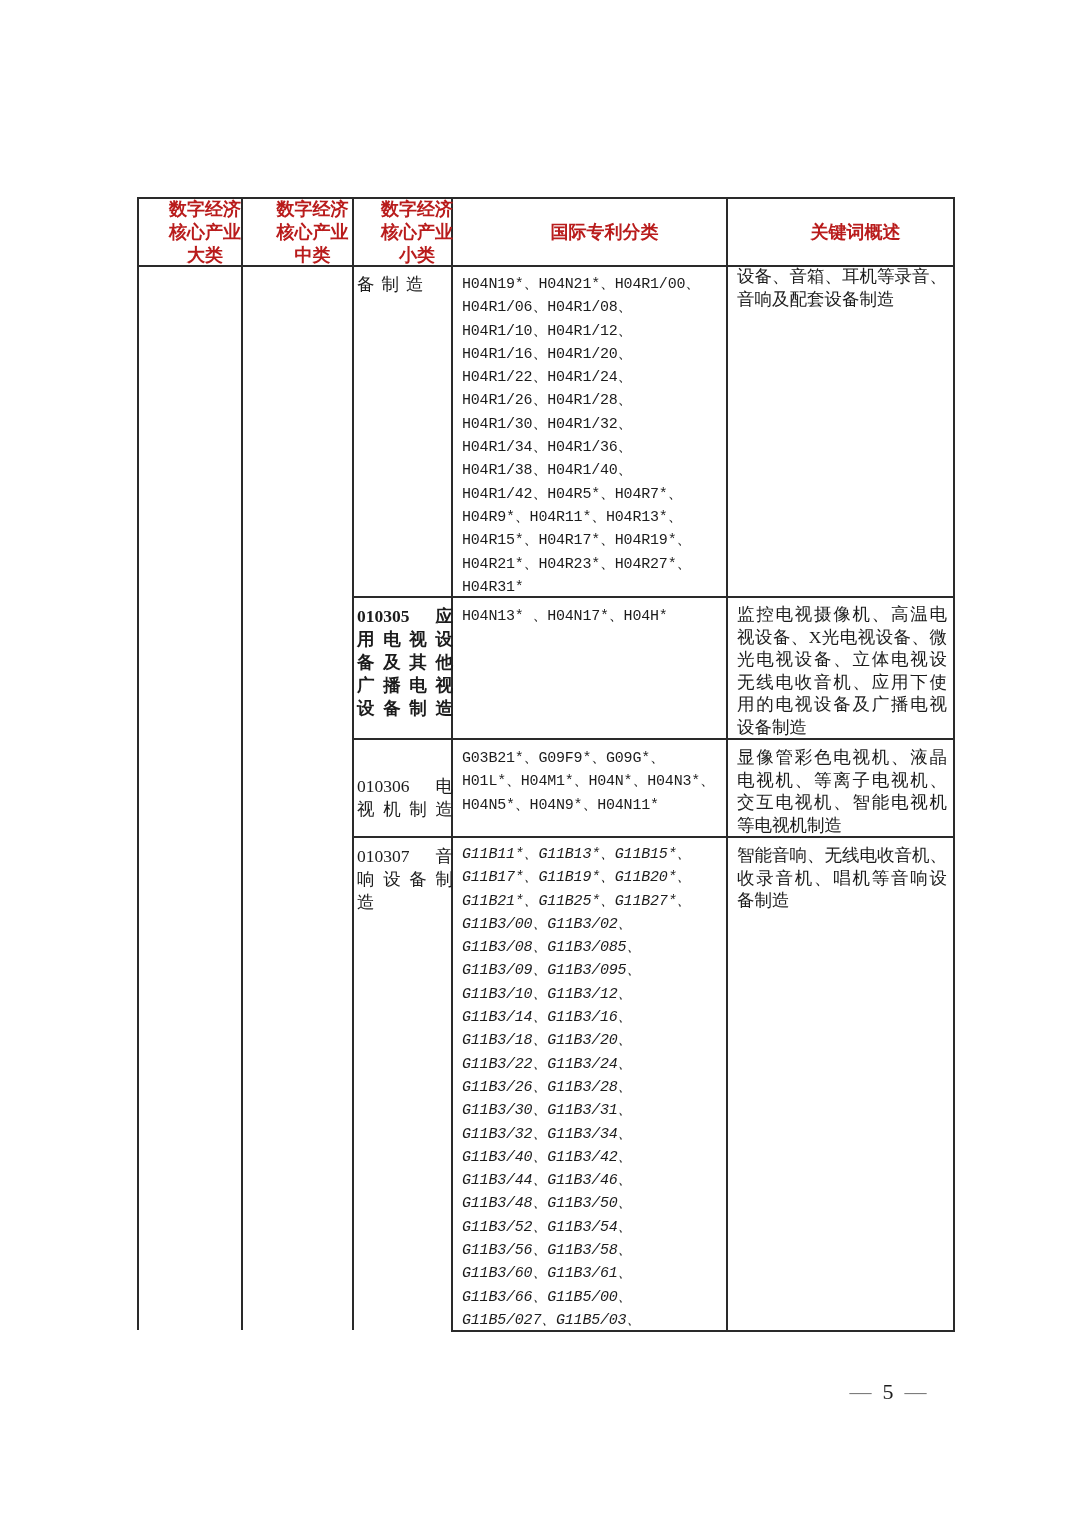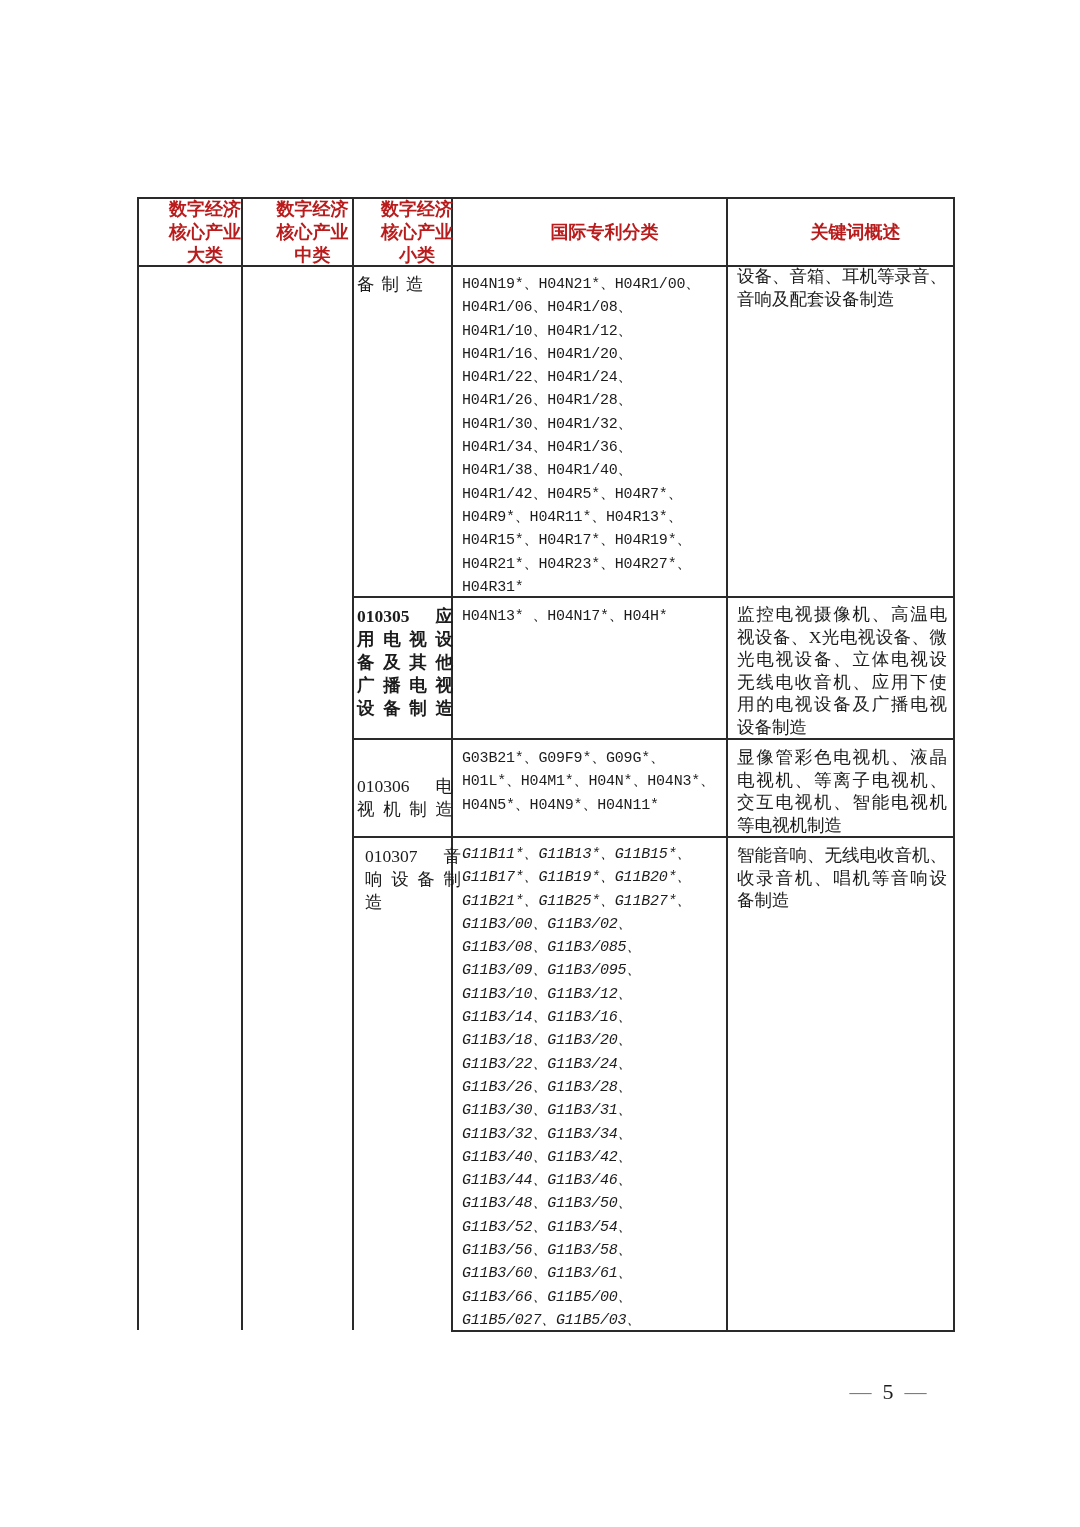--- a/index.html
+++ b/index.html
@@ -137,21 +137,21 @@
         </div>
       <div class="cell kw-cell" style="left:600px;top:549px;width:210px;height:90px;">
           <div class="line">显像管彩色电视机、液晶</div>
           <div class="line">电视机、等离子电视机、</div>
           <div class="line">交互电视机、智能电视机</div>
           <div class="line last">等电视机制造</div>
         </div>
     </div>
 
     <div>
-      <div class="cell subclass-cell" style="left:225px;top:648px;width:96px;height:483px;">
+      <div class="cell subclass-cell" style="left:217px;top:648px;width:96px;height:483px;">
           <div class="line">010307 音</div>
           <div class="line">响设备制</div>
           <div class="line last">造</div>
         </div>
       <div class="cell ipc-cell" style="left:325px;top:646px;width:256px;height:487px;font-style:italic;">
           <div class="line">G11B11*、G11B13*、G11B15*、</div>
           <div class="line">G11B17*、G11B19*、G11B20*、</div>
           <div class="line">G11B21*、G11B25*、G11B27*、</div>
           <div class="line">G11B3/00、G11B3/02、</div>
           <div class="line">G11B3/08、G11B3/085、</div>

